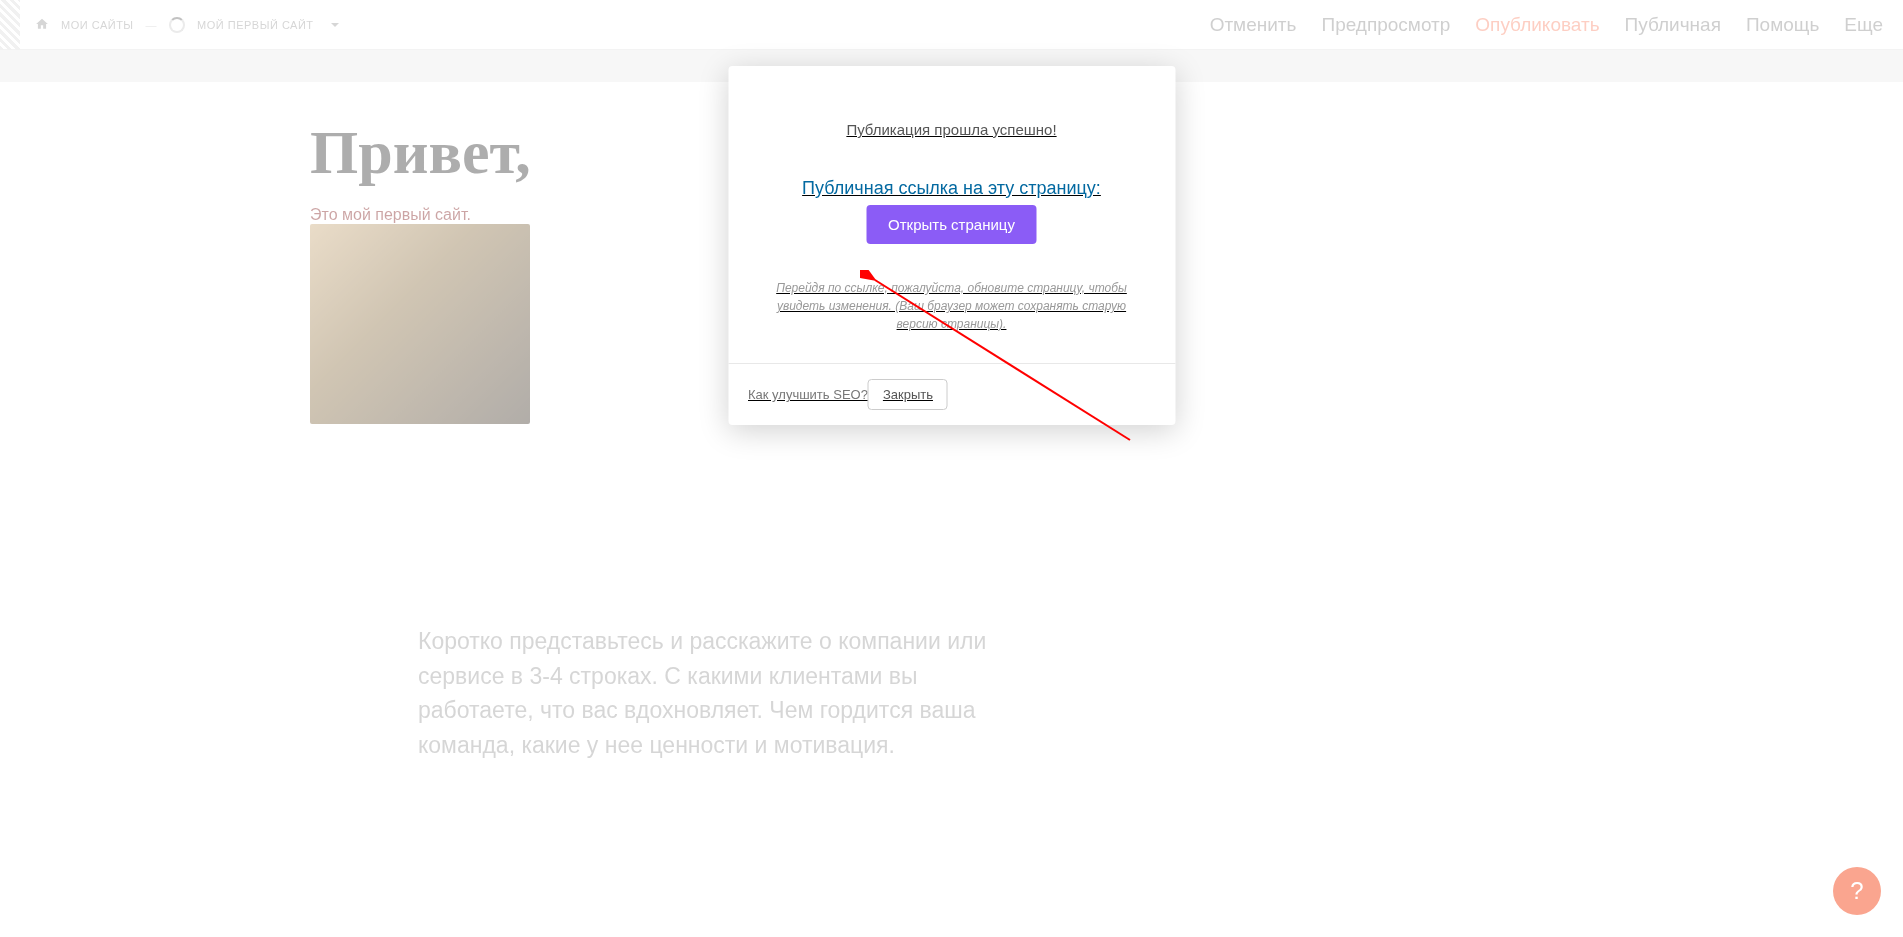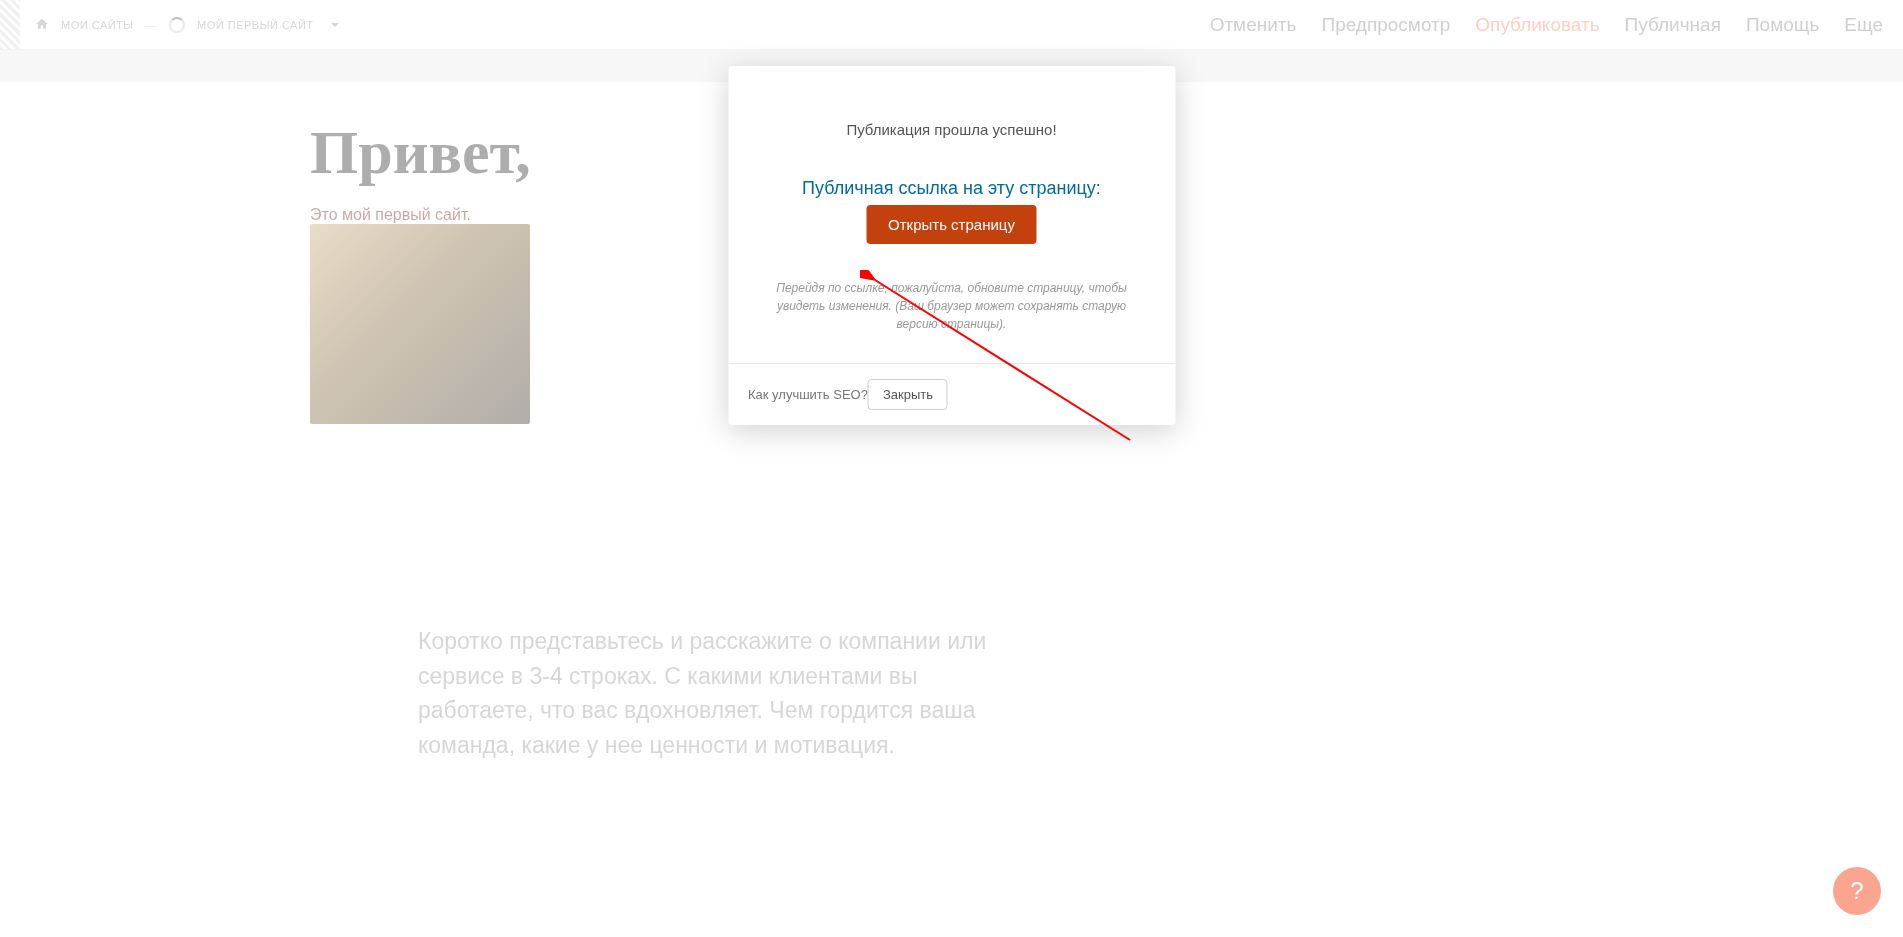--- a/index.html
+++ b/index.html
@@ -122,20 +122,21 @@
     .modal {
       position: absolute;
       top: 66px;
       left: 50%;
       transform: translateX(-50%);
       width: 447px;
       background: #fff;
       border-radius: 4px;
       box-shadow: 0 6px 30px rgba(0,0,0,0.18);
       z-index: 100;
+      text-decoration: underline;
     }
     .modal-body {
       padding: 55px 30px 30px 30px;
       text-align: center;
     }
     .modal-success {
       font-size: 15px;
       color: #555;
       margin-bottom: 40px;
     }
@@ -145,21 +146,21 @@
       margin-bottom: 6px;
     }
     .modal-url {
       font-size: 18px;
       font-weight: bold;
       color: #000;
       margin-bottom: 40px;
     }
     .modal-open-btn {
       display: inline-block;
-      background: #c2410c;
+      background: #8b5cf6;
       color: #fff;
       font-size: 15px;
       padding: 11px 22px;
       border: none;
       border-radius: 4px;
       cursor: pointer;
       margin-bottom: 35px;
     }
     .modal-hint {
       font-style: italic;

